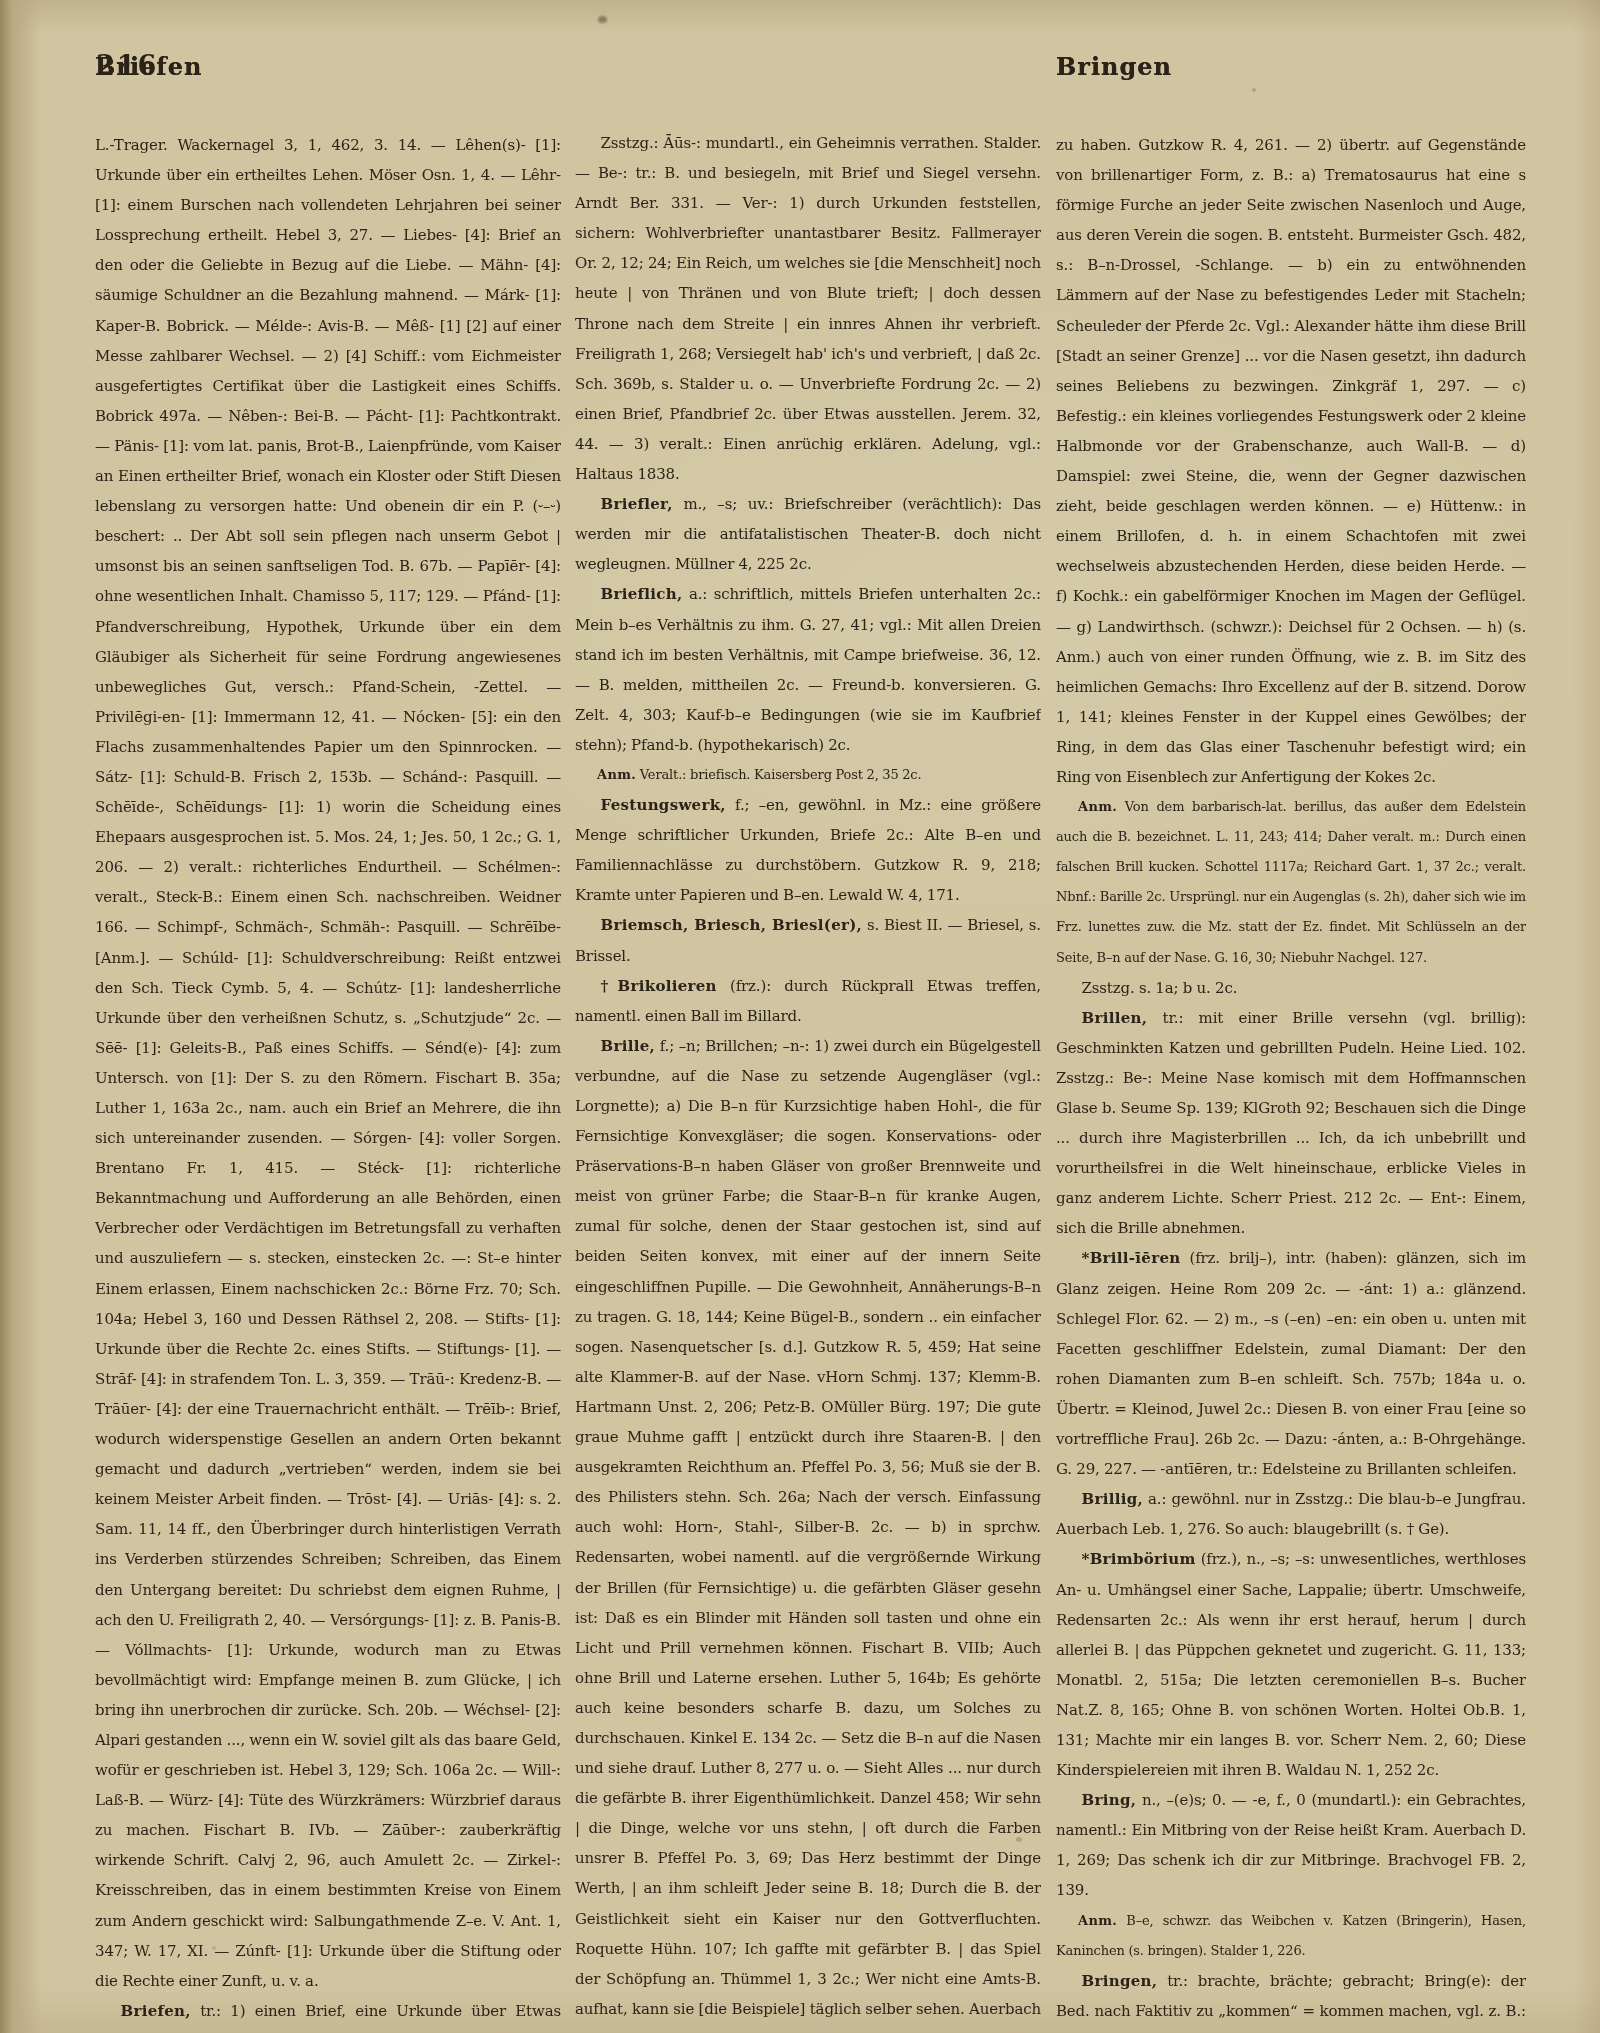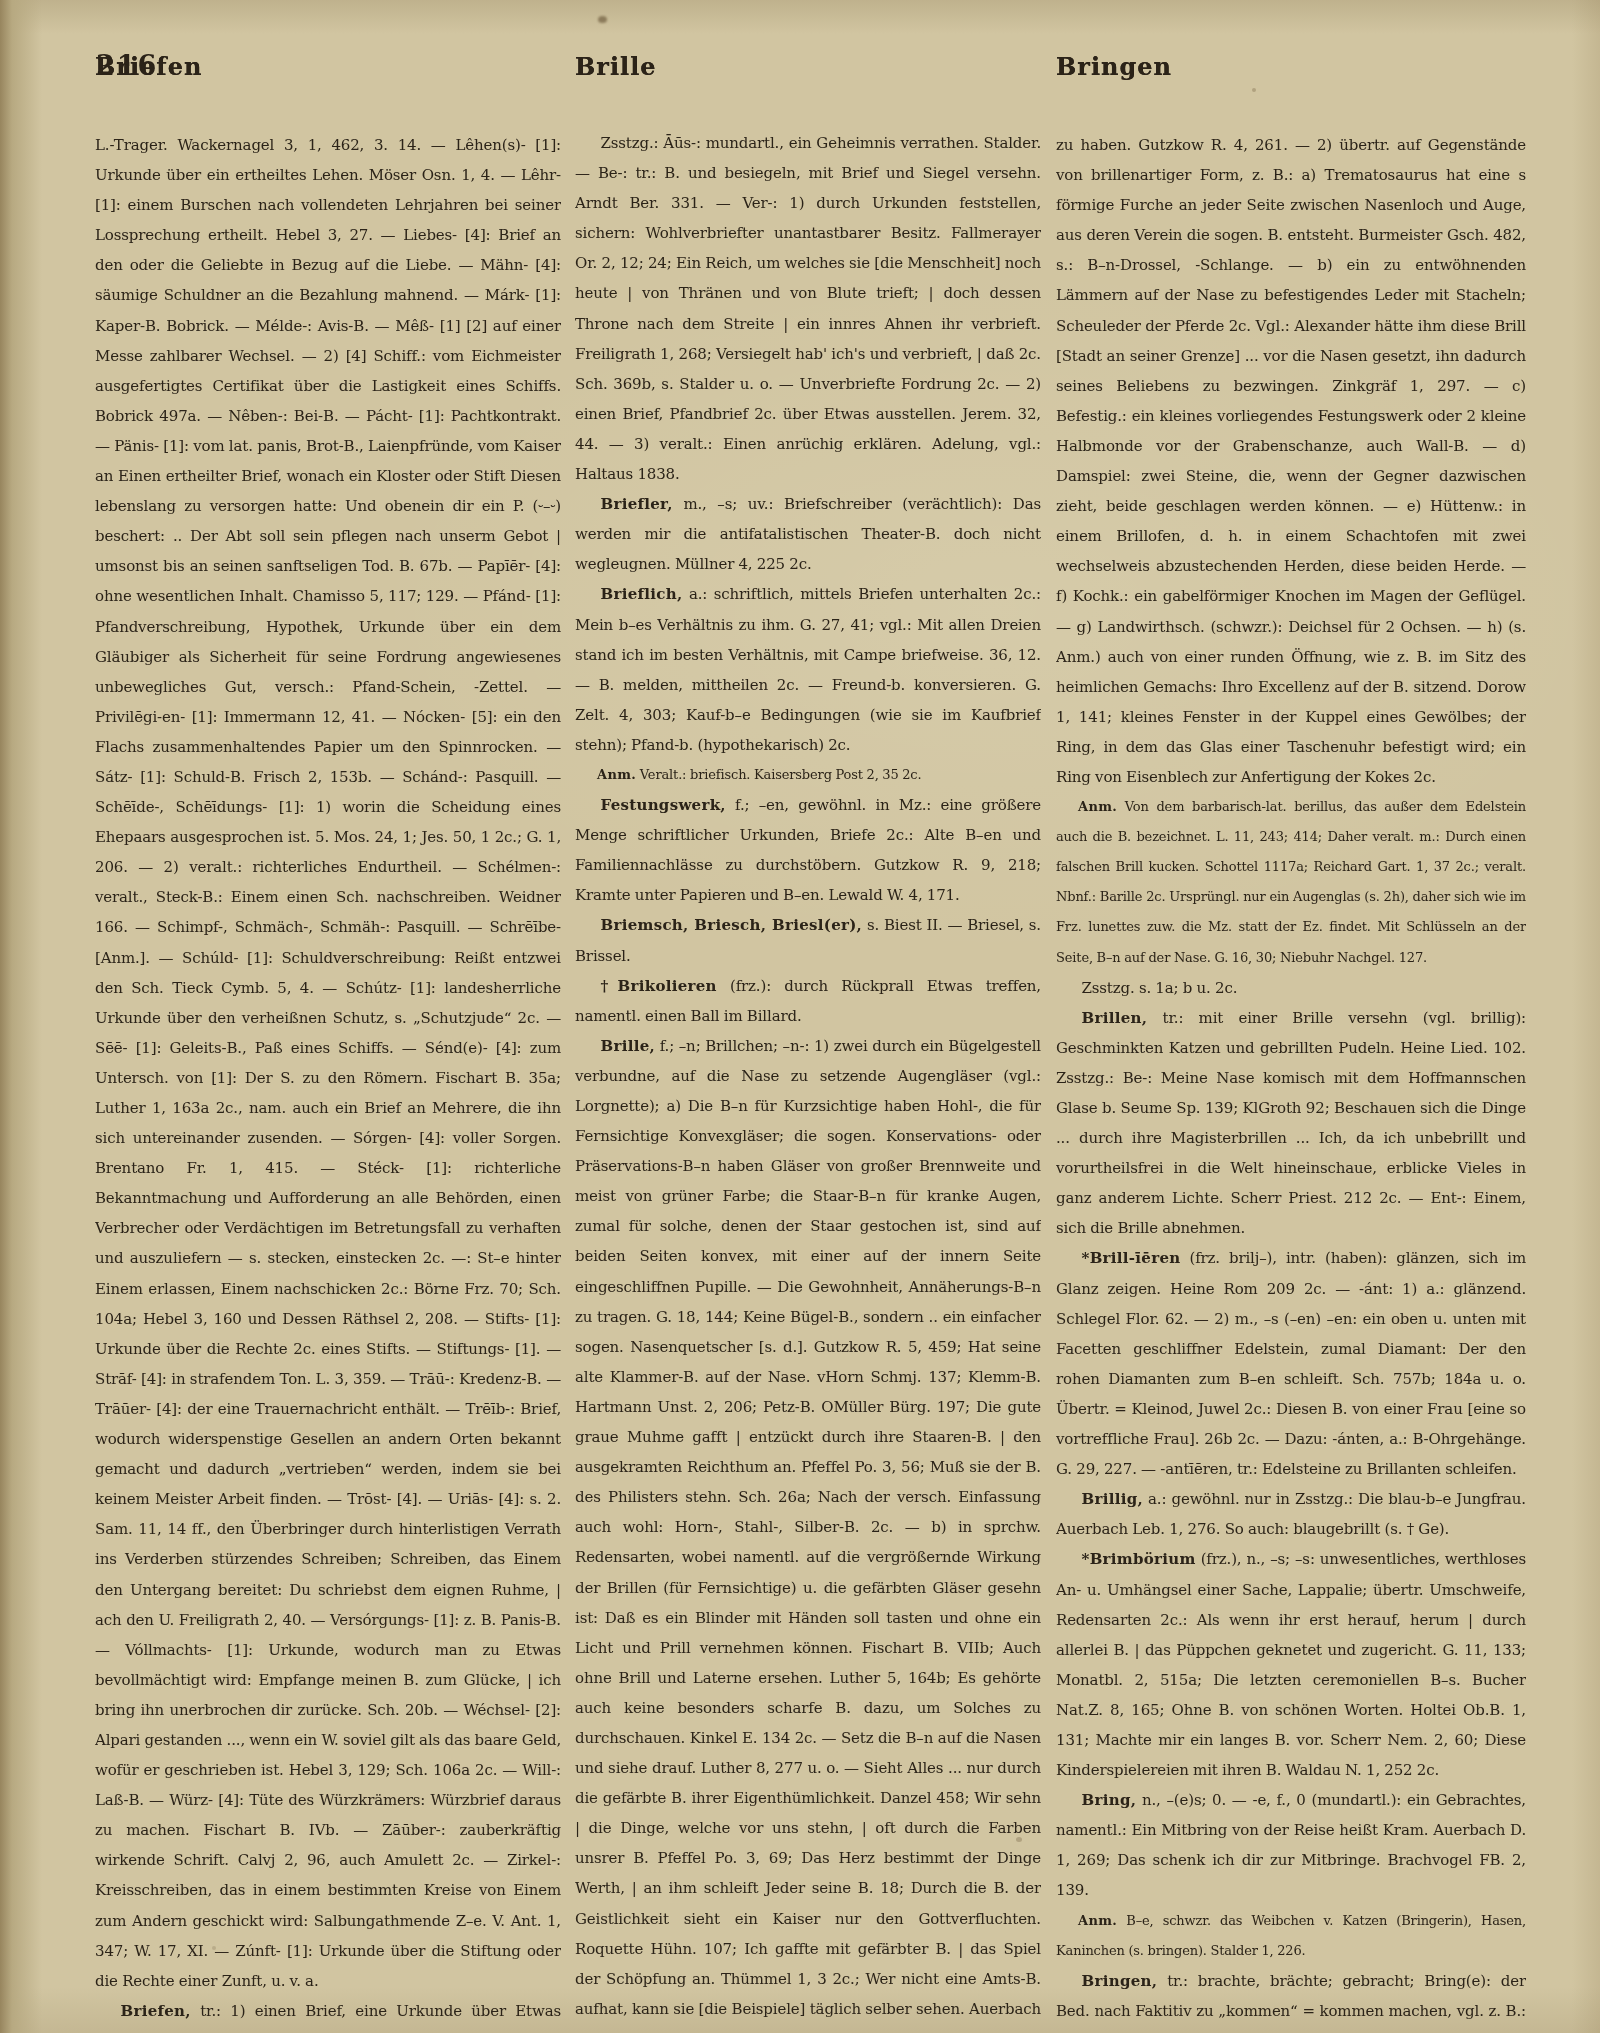--- a/index.html
+++ b/index.html
@@ -47,21 +47,20 @@
 <body>
 
 <div class="speck s1"></div>
 <div class="speck s2"></div>
 <div class="speck s3"></div>
 <div class="speck s4"></div>
 
 <div class="page-head">
   <span class="pageno">216</span>
   <span class="colhead h1">Briefen</span>
-  <span class="colhead h2">Brille</span>
   <span class="colhead h3">Bringen</span>
 </div>
 
 <div class="col c1">
     <p class="noindent">L.-Trager. Wackernagel 3, 1, 462, 3. 14. — Lêhen(s)- [1]: Urkunde über ein ertheiltes Lehen. Möser Osn. 1, 4. — Lêhr- [1]: einem Burschen nach vollendeten Lehrjahren bei seiner Lossprechung ertheilt. Hebel 3, 27. — Liebes- [4]: Brief an den oder die Geliebte in Bezug auf die Liebe. — Mähn- [4]: säumige Schuldner an die Bezahlung mahnend. — Márk- [1]: Kaper-B. Bobrick. — Mélde-: Avis-B. — Mêß- [1] [2] auf einer Messe zahlbarer Wechsel. — 2) [4] Schiff.: vom Eichmeister ausgefertigtes Certifikat über die Lastigkeit eines Schiffs. Bobrick 497a. — Nêben-: Bei-B. — Pácht- [1]: Pachtkontrakt. — Pänis- [1]: vom lat. panis, Brot-B., Laienpfründe, vom Kaiser an Einen ertheilter Brief, wonach ein Kloster oder Stift Diesen lebenslang zu versorgen hatte: Und obenein dir ein P. (⏑–⏑) beschert: .. Der Abt soll sein pflegen nach unserm Gebot | umsonst bis an seinen sanftseligen Tod. B. 67b. — Papīēr- [4]: ohne wesentlichen Inhalt. Chamisso 5, 117; 129. — Pfánd- [1]: Pfandverschreibung, Hypothek, Urkunde über ein dem Gläubiger als Sicherheit für seine Fordrung angewiesenes unbewegliches Gut, versch.: Pfand-Schein, -Zettel. — Privilēgi-en- [1]: Immermann 12, 41. — Nócken- [5]: ein den Flachs zusammenhaltendes Papier um den Spinnrocken. — Sátz- [1]: Schuld-B. Frisch 2, 153b. — Schánd-: Pasquill. — Schēīde-, Schēīdungs- [1]: 1) worin die Scheidung eines Ehepaars ausgesprochen ist. 5. Mos. 24, 1; Jes. 50, 1 2c.; G. 1, 206. — 2) veralt.: richterliches Endurtheil. — Schélmen-: veralt., Steck-B.: Einem einen Sch. nachschreiben. Weidner 166. — Schimpf-, Schmäch-, Schmäh-: Pasquill. — Schrēībe- [Anm.]. — Schúld- [1]: Schuldverschreibung: Reißt entzwei den Sch. Tieck Cymb. 5, 4. — Schútz- [1]: landesherrliche Urkunde über den verheißnen Schutz, s. „Schutzjude“ 2c. — Sēē- [1]: Geleits-B., Paß eines Schiffs. — Sénd(e)- [4]: zum Untersch. von [1]: Der S. zu den Römern. Fischart B. 35a; Luther 1, 163a 2c., nam. auch ein Brief an Mehrere, die ihn sich untereinander zusenden. — Sórgen- [4]: voller Sorgen. Brentano Fr. 1, 415. — Stéck- [1]: richterliche Bekanntmachung und Aufforderung an alle Behörden, einen Verbrecher oder Verdächtigen im Betretungsfall zu verhaften und auszuliefern — s. stecken, einstecken 2c. —: St–e hinter Einem erlassen, Einem nachschicken 2c.: Börne Frz. 70; Sch. 104a; Hebel 3, 160 und Dessen Räthsel 2, 208. — Stifts- [1]: Urkunde über die Rechte 2c. eines Stifts. — Stiftungs- [1]. — Strāf- [4]: in strafendem Ton. L. 3, 359. — Trāū-: Kredenz-B. — Trāūer- [4]: der eine Trauernachricht enthält. — Trēīb-: Brief, wodurch widerspenstige Gesellen an andern Orten bekannt gemacht und dadurch „vertrieben“ werden, indem sie bei keinem Meister Arbeit finden. — Trōst- [4]. — Uriās- [4]: s. 2. Sam. 11, 14 ff., den Überbringer durch hinterlistigen Verrath ins Verderben stürzendes Schreiben; Schreiben, das Einem den Untergang bereitet: Du schriebst dem eignen Ruhme, | ach den U. Freiligrath 2, 40. — Versórgungs- [1]: z. B. Panis-B. — Vóllmachts- [1]: Urkunde, wodurch man zu Etwas bevollmächtigt wird: Empfange meinen B. zum Glücke, | ich bring ihn unerbrochen dir zurücke. Sch. 20b. — Wéchsel- [2]: Alpari gestanden ..., wenn ein W. soviel gilt als das baare Geld, wofür er geschrieben ist. Hebel 3, 129; Sch. 106a 2c. — Will-: Laß-B. — Würz- [4]: Tüte des Würzkrämers: Würzbrief daraus zu machen. Fischart B. IVb. — Zāūber-: zauberkräftig wirkende Schrift. Calvj 2, 96, auch Amulett 2c. — Zirkel-: Kreisschreiben, das in einem bestimmten Kreise von Einem zum Andern geschickt wird: Salbungathmende Z–e. V. Ant. 1, 347; W. 17, XI. — Zúnft- [1]: Urkunde über die Stiftung oder die Rechte einer Zunft, u. v. a.</p>
     <p><b class="headword">Briefen,</b> tr.: 1) einen Brief, eine Urkunde über Etwas ausstellen: Was ein Schreiber gebrieft, modert zum Staube bald. Kinkel 96; Gebriefter Adel 2c.; Briefung, gewöhnl. in Zsstzg. — 2) intr. (haben): korrespondieren, briefwechseln: Er hatte mit ihm schon längere Zeit über einige Komödien des Menander gebrieft. Arnim Kron. 1, 215.</p>
   </div>
 <div class="col c2">
     <p>Zsstzg.: Āūs-: mundartl., ein Geheimnis verrathen. Stalder. — Be-: tr.: B. und besiegeln, mit Brief und Siegel versehn. Arndt Ber. 331. — Ver-: 1) durch Urkunden feststellen, sichern: Wohlverbriefter unantastbarer Besitz. Fallmerayer Or. 2, 12; 24; Ein Reich, um welches sie [die Menschheit] noch heute | von Thränen und von Blute trieft; | doch dessen Throne nach dem Streite | ein innres Ahnen ihr verbrieft. Freiligrath 1, 268; Versiegelt hab' ich's und verbrieft, | daß 2c. Sch. 369b, s. Stalder u. o. — Unverbriefte Fordrung 2c. — 2) einen Brief, Pfandbrief 2c. über Etwas ausstellen. Jerem. 32, 44. — 3) veralt.: Einen anrüchig erklären. Adelung, vgl.: Haltaus 1838.</p>
     <p><b class="headword">Briefler,</b> m., –s; uv.: Briefschreiber (verächtlich): Das werden mir die antifatalistischen Theater-B. doch nicht wegleugnen. Müllner 4, 225 2c.</p>

